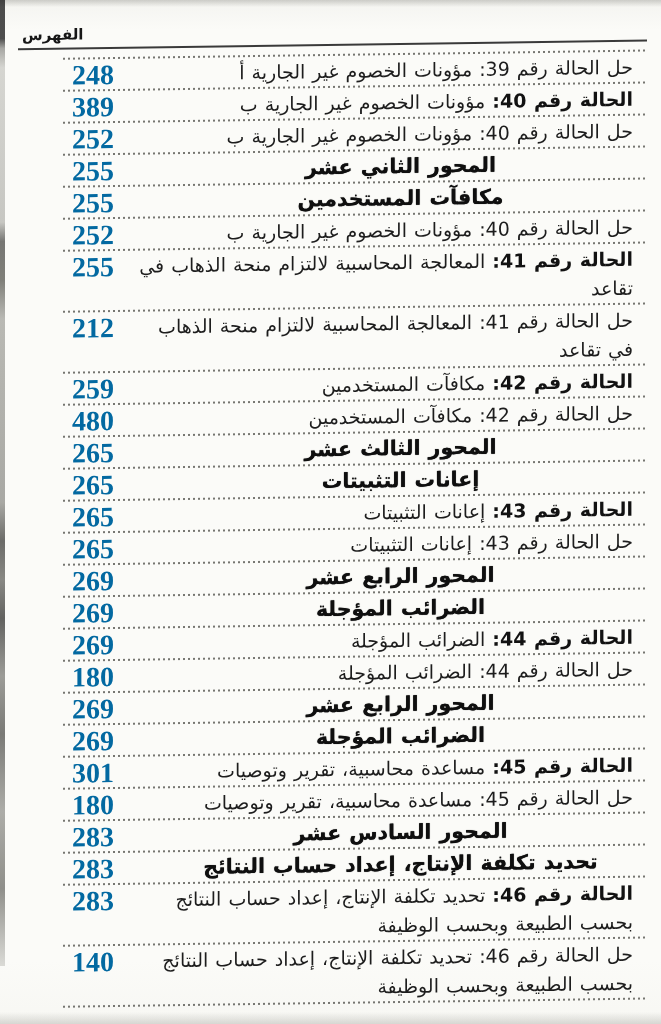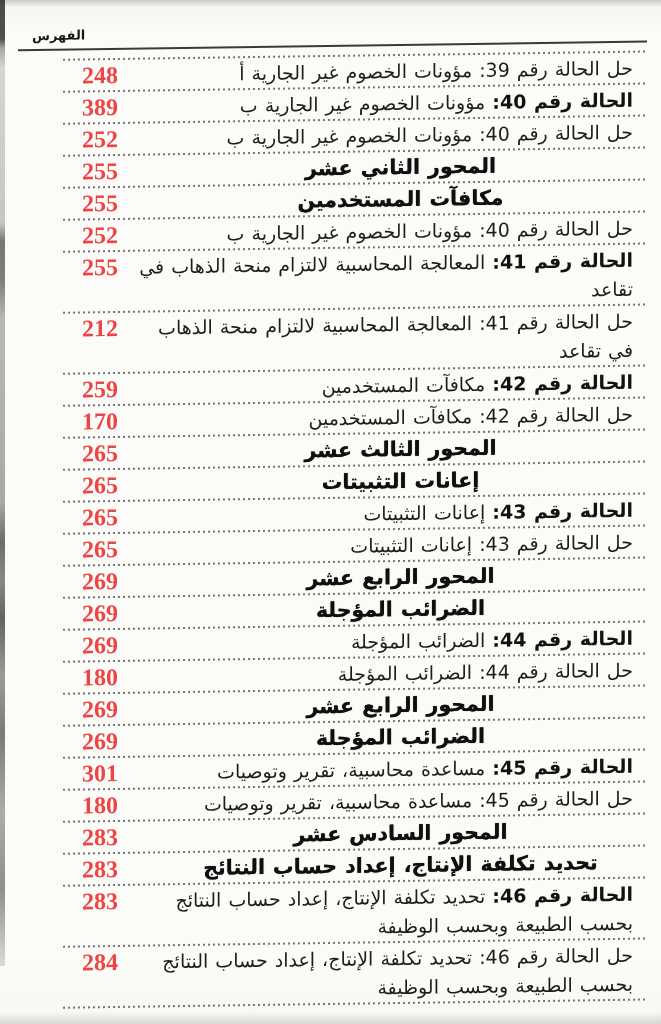--- a/index.html
+++ b/index.html
@@ -22,36 +22,36 @@
   .edge-top{position:absolute;top:0;left:0;right:0;height:7px;z-index:4;
     background:linear-gradient(180deg,rgba(110,110,104,.30),rgba(110,110,104,0));}
   .edge-bottom{position:absolute;bottom:0;left:0;right:0;height:12px;z-index:4;
     background:linear-gradient(0deg,rgba(130,130,124,.28),rgba(130,130,124,0));}
 
   
   .sheet{position:absolute;left:0;top:0;right:0;transform:skewY(-0.8deg);transform-origin:50% 480px;}
 
   .header{margin:21px 14px 0 18px;border-bottom:2.5px solid #3a3a3a;padding:0 0 3px 0;}
   .header-title{
-    display:inline-block;margin-left:14px;
-    font-weight:700;font-size:13px;line-height:20px;color:#171717;
+    display:inline-block;margin-left:4px;
+    font-weight:700;font-size:15px;line-height:20px;color:#171717;
   }
 
   .toc{margin:8px 16px 0 63px;}
   .leader-top{height:2px;background:repeating-linear-gradient(90deg,#767671 0 2px,transparent 2px 5px);}
 
   .row{display:flex;align-items:flex-start;position:relative;padding:1px 0 2px 0;}
   .row::after{
     content:"";position:absolute;left:0;right:0;bottom:0;height:2px;
     background:repeating-linear-gradient(90deg,#767671 0 2px,transparent 2px 5px);
   }
   .num{
     flex:0 0 56px;padding-left:9px;
     font-family:"Liberation Serif","DejaVu Serif",serif;
-    font-weight:700;font-size:24px;line-height:29px;color:#ef4444;text-align:center;
+    font-weight:700;font-size:28px;line-height:29px;color:#0369a1;
   }
   .title{
     flex:1;text-align:right;padding:0 12px 0 6px;
     font-size:19px;line-height:29px;color:#1d1d1d;
     word-spacing:1px;
   }
   .title .prefix{font-weight:700;color:#121212;}
   .row.section .title{
     text-align:center;font-weight:700;font-size:20.5px;color:#0f0f0f;
     text-shadow:0 0 .7px #0f0f0f;
@@ -102,21 +102,21 @@
   </div>
       <div class="row solution">
     <span class="num">212</span>
     <span class="title" dir="rtl"><b class="prefix"></b><span class="rest">حل الحالة رقم 41: المعالجة المحاسبية لالتزام منحة الذهاب في تقاعد</span></span>
   </div>
       <div class="row case">
     <span class="num">259</span>
     <span class="title" dir="rtl"><b class="prefix">الحالة رقم 42:</b><span class="rest"> مكافآت المستخدمين</span></span>
   </div>
       <div class="row solution">
-    <span class="num">170</span>
+    <span class="num">480</span>
     <span class="title" dir="rtl"><b class="prefix"></b><span class="rest">حل الحالة رقم 42: مكافآت المستخدمين</span></span>
   </div>
       <div class="row section">
     <span class="num">265</span>
     <span class="title" dir="rtl"><b class="prefix"></b><span class="rest">المحور الثالث عشر</span></span>
   </div>
       <div class="row section">
     <span class="num">265</span>
     <span class="title" dir="rtl"><b class="prefix"></b><span class="rest">إعانات التثبيتات</span></span>
   </div>
@@ -166,19 +166,19 @@
   </div>
       <div class="row section">
     <span class="num">283</span>
     <span class="title" dir="rtl"><b class="prefix"></b><span class="rest">تحديد تكلفة الإنتاج، إعداد حساب النتائج</span></span>
   </div>
       <div class="row case">
     <span class="num">283</span>
     <span class="title" dir="rtl"><b class="prefix">الحالة رقم 46:</b><span class="rest"> تحديد تكلفة الإنتاج، إعداد حساب النتائج بحسب الطبيعة وبحسب الوظيفة</span></span>
   </div>
       <div class="row solution">
-    <span class="num">284</span>
+    <span class="num">140</span>
     <span class="title" dir="rtl"><b class="prefix"></b><span class="rest">حل الحالة رقم 46: تحديد تكلفة الإنتاج، إعداد حساب النتائج بحسب الطبيعة وبحسب الوظيفة</span></span>
   </div>
     </div>
 </div>
 
 <div class="edge-bottom"></div>
 
 </body></html>

